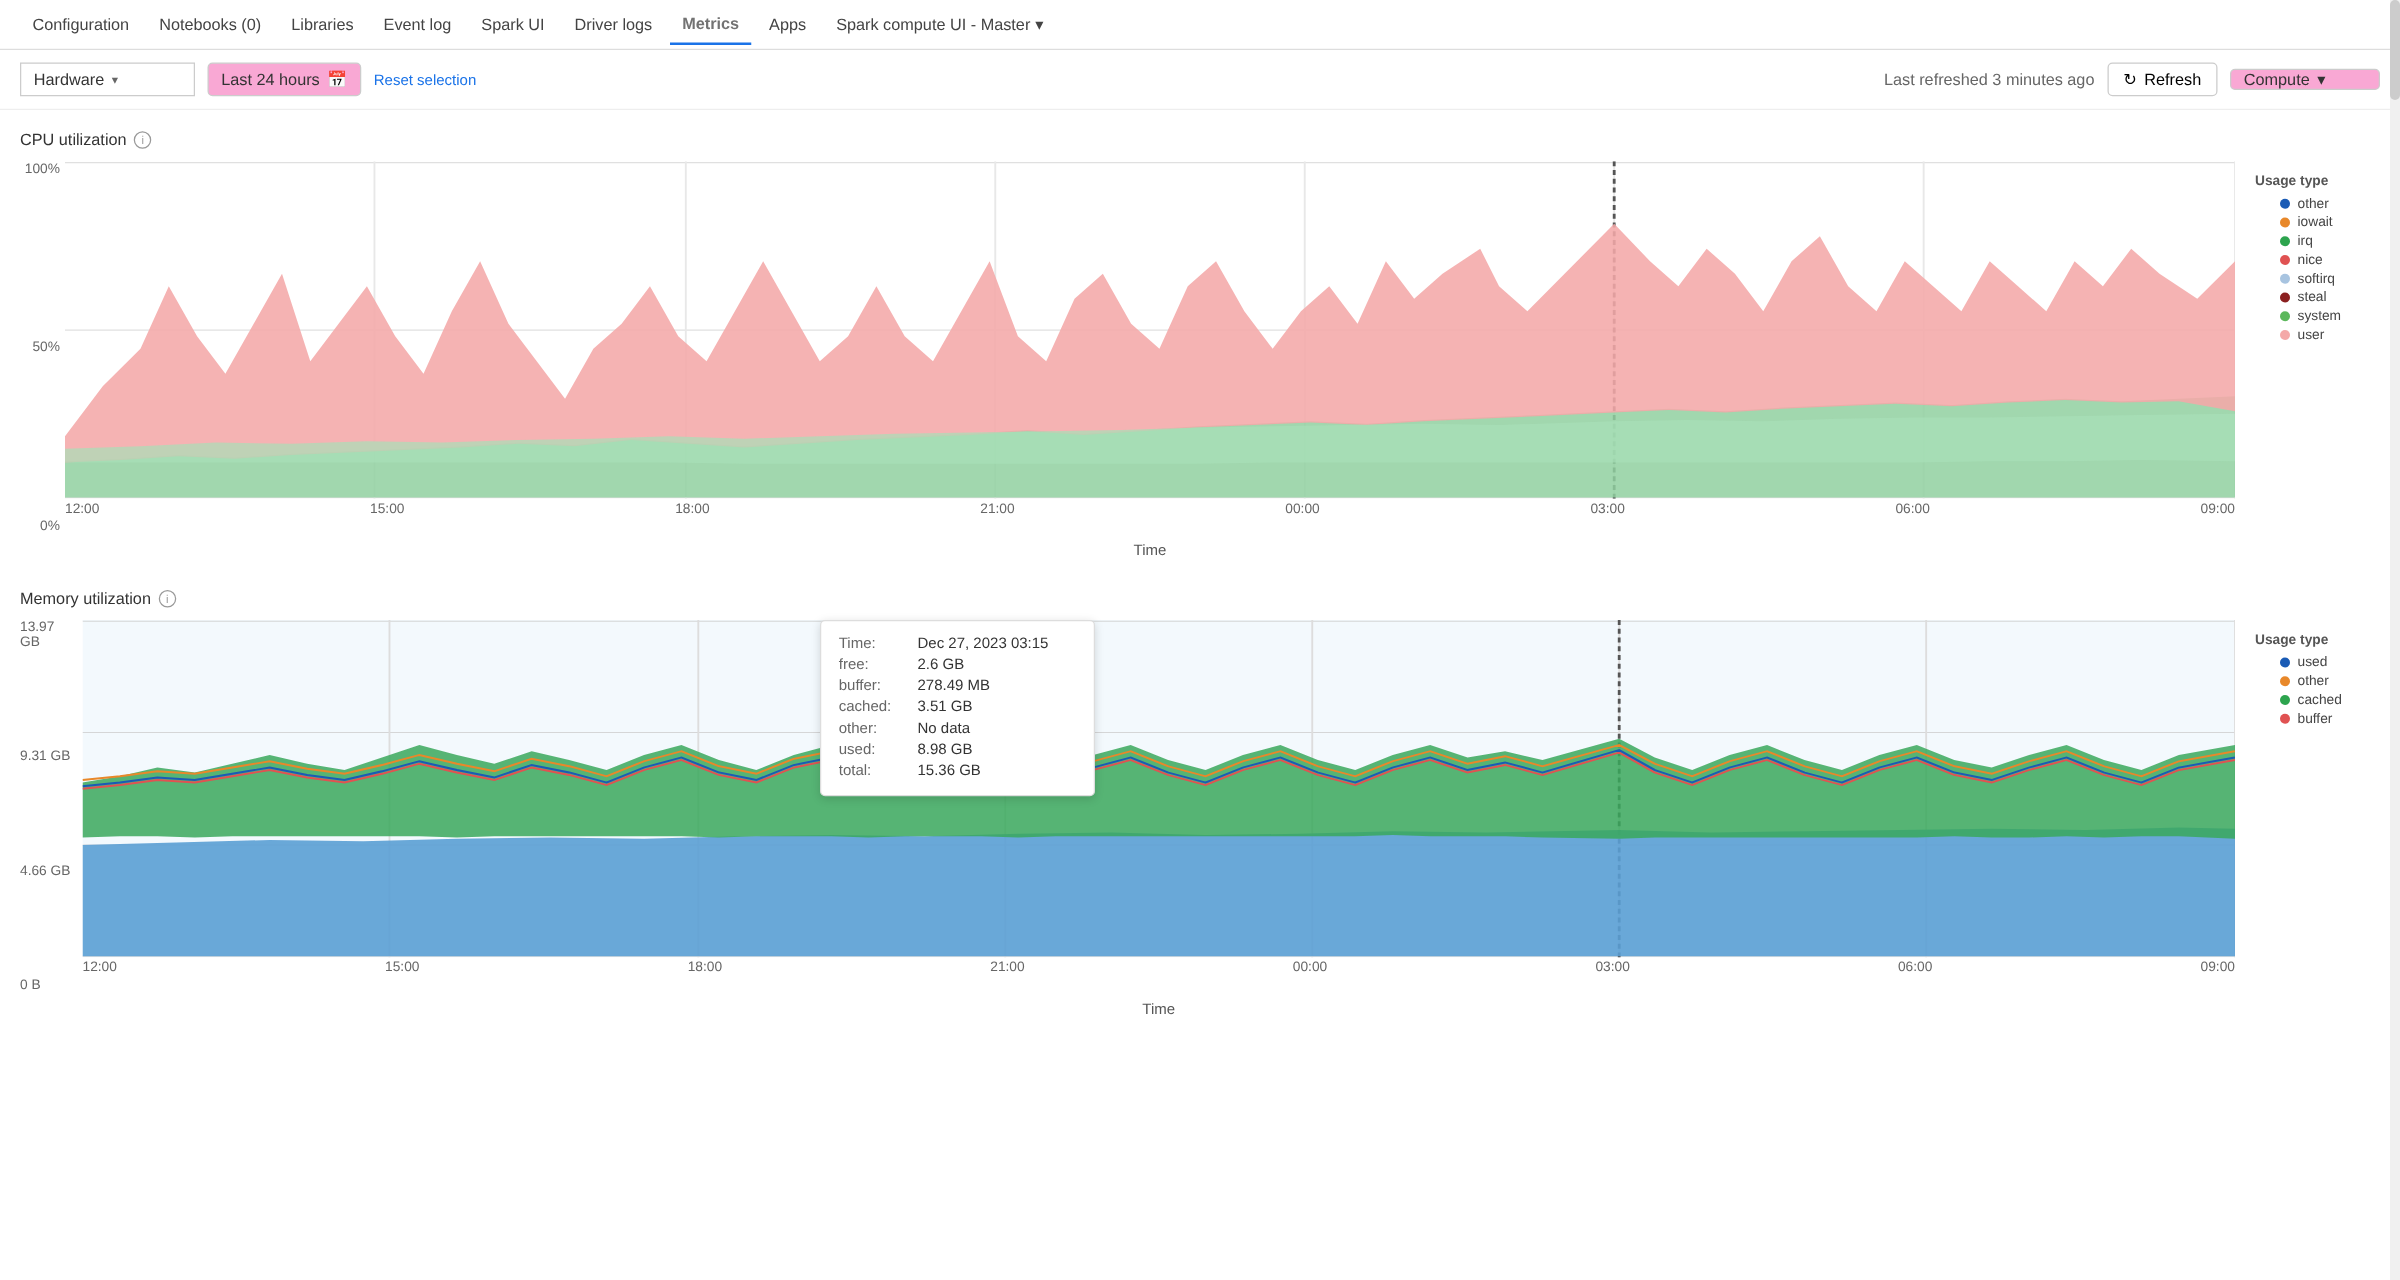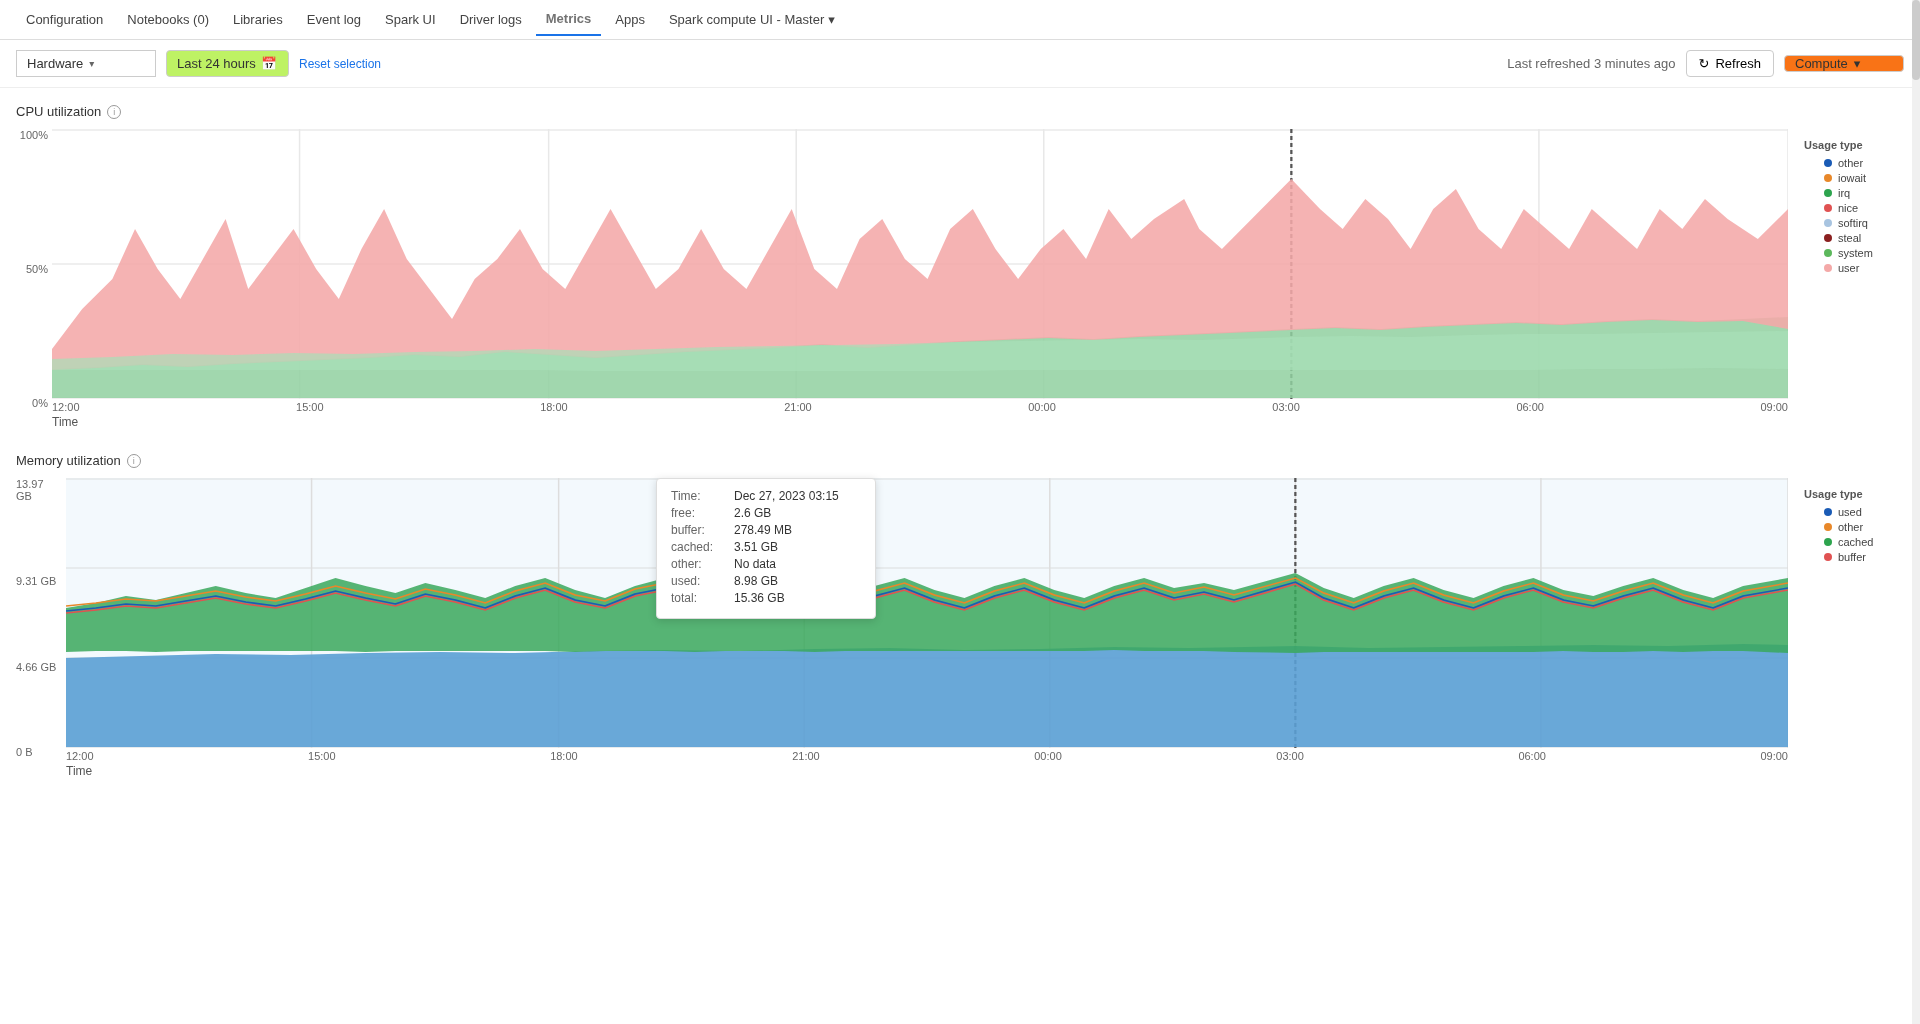--- a/index.html
+++ b/index.html
@@ -9,45 +9,45 @@
     .top-nav { display: flex; align-items: center; border-bottom: 1px solid #ddd; padding: 0 16px; height: 40px; gap: 4px; }
     .nav-item { padding: 0 10px; height: 32px; display: flex; align-items: center; cursor: pointer; font-size: 13px; color: #444; white-space: nowrap; }
     .nav-item.active { color: #737373; border-bottom: 2px solid #1a73e8; font-weight: 700; }
     .nav-item.dropdown { display: flex; align-items: center; gap: 4px; }
 
     
     .toolbar { display: flex; align-items: center; padding: 10px 16px; gap: 10px; border-bottom: 1px solid #eee; }
     .toolbar-right { margin-left: auto; display: flex; align-items: center; gap: 10px; }
     .select-box { display: flex; align-items: center; border: 1px solid #ccc; border-radius: 0; padding: 5px 10px; font-size: 13px; cursor: pointer; background: #fff; gap: 6px; min-width: 140px; }
     .select-box .chevron { font-size: 10px; color: #666; }
-    .date-select { display: flex; align-items: flex-end; border: 1px solid #ccc; border-radius: 4px; padding: 5px 10px; font-size: 13px; cursor: pointer; background: #bef264; gap: 6px; }
+    .date-select { display: flex; align-items: flex-end; border: 1px solid #ccc; border-radius: 4px; padding: 5px 10px; font-size: 13px; cursor: pointer; background: #f9a8d4; gap: 6px; }
     .reset-link { color: #1a73e8; cursor: pointer; font-size: 12px; }
     .refresh-info { font-size: 13px; color: #666; }
     .refresh-btn { display: flex; align-items: center; gap: 6px; border: 1px solid #ccc; border-radius: 4px; padding: 5px 12px; cursor: pointer; background: #fff; font-size: 13px; }
-    .compute-select { display: flex; align-items: center; border: 1px solid #ccc; border-radius: 4px; padding: 0 10px; font-size: 13px; cursor: pointer; background: #f97316; gap: 6px; min-width: 120px; }
+    .compute-select { display: flex; align-items: center; border: 1px solid #ccc; border-radius: 4px; padding: 0 10px; font-size: 13px; cursor: pointer; background: #f9a8d4; gap: 6px; min-width: 120px; }
 
     
     .main { padding: 16px; overflow-y: auto; height: calc(1024px - 40px - 52px); position: relative; }
 
     
     .chart-section { margin-bottom: 24px; }
     .chart-title { display: flex; align-items: center; gap: 6px; font-size: 13px; font-weight: 500; margin-bottom: 10px; }
     .chart-title .info-icon { width: 14px; height: 14px; border: 1px solid #999; border-radius: 50%; display: inline-flex; align-items: center; justify-content: center; font-size: 9px; color: #999; cursor: pointer; }
 
     .chart-wrapper { display: flex; align-items: stretch; gap: 16px; }
     .chart-container { flex: 1; position: relative; }
     .chart-legend { min-width: 100px; padding-top: 10px; }
     .legend-title { font-size: 11px; font-weight: 600; color: #555; margin-bottom: 6px; }
     .legend-item { display: flex; align-items: center; gap: 6px; font-size: 11px; color: #444; margin-bottom: 3px; margin-left: 20px; }
     .legend-dot { width: 8px; height: 8px; border-radius: 50%; flex-shrink: 0; }
     svg { display: block; }
 
     
     .x-axis { display: flex; justify-content: space-between; padding: 4px 0 0 0; font-size: 11px; color: #666; gap: 12px; }
-    .x-title { text-align: left; font-size: 12px; font-weight: 500; color: #555; margin-top: 2px; }
+    .x-title { text-align: center; font-size: 12px; font-weight: 500; color: #555; margin-top: 20px; }
 
     
     .tooltip { position: absolute; background: #fff; border: 1px solid #ddd; border-radius: 4px; padding: 10px 14px; font-size: 12px; box-shadow: 0 2px 8px rgba(0,0,0,0.15); z-index: 10; pointer-events: none; min-width: 220px; }
     .tooltip-row { display: flex; gap: 8px; margin-bottom: 3px; }
     .tooltip-label { color: #666; min-width: 55px; }
     .tooltip-value { color: #333; font-weight: 500; }
   </style>
 </head>
 <body>
 

